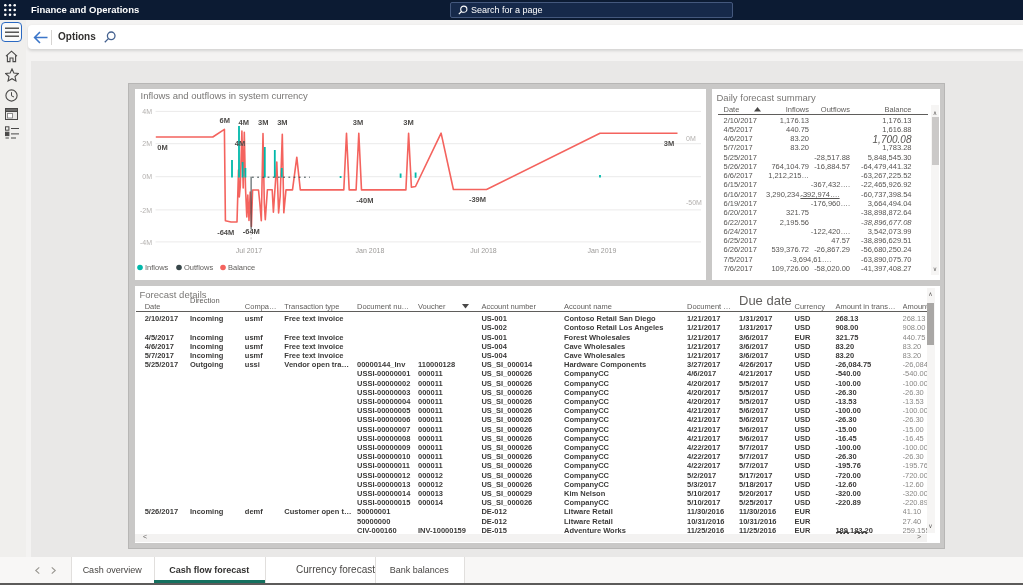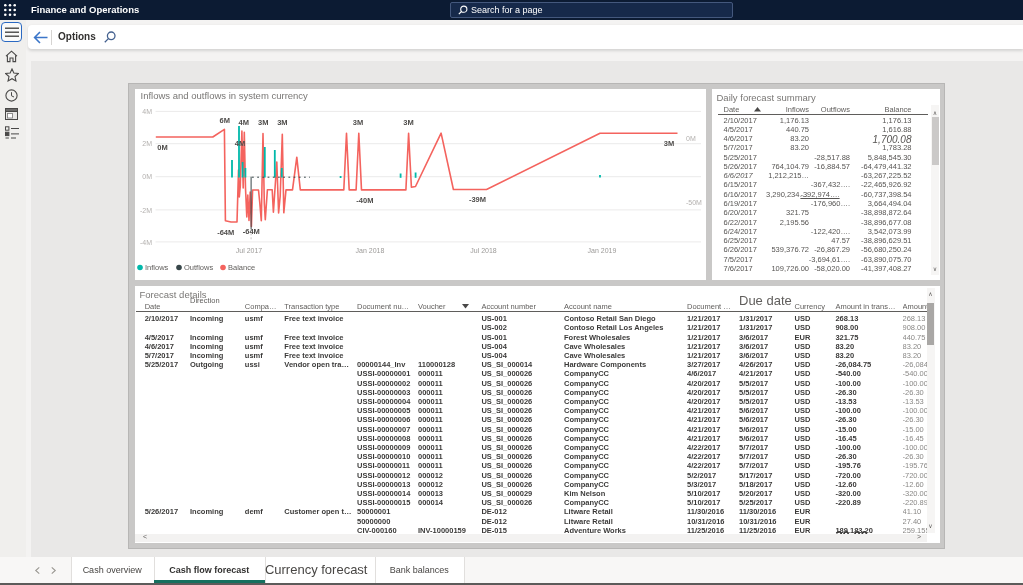--- a/index.html
+++ b/index.html
@@ -157,51 +157,51 @@
 <div class="abs" style="left:723.5px;top:143.4px;font-size:7.5px;color:#565452;">5/7/2017</div>
 <div class="abs" style="left:739px;top:143.4px;width:70px;text-align:right;font-size:7.5px;color:#565452;">83.20</div>
 <div class="abs" style="left:841.5px;top:143.4px;width:70px;text-align:right;font-size:7.5px;color:#565452;">1,783.28</div>
 <div class="abs" style="left:723.5px;top:152.6px;font-size:7.5px;color:#565452;">5/25/2017</div>
 <div class="abs" style="left:790px;top:152.6px;width:60px;text-align:right;font-size:7.5px;color:#565452;">-28,517.88</div>
 <div class="abs" style="left:841.5px;top:152.6px;width:70px;text-align:right;font-size:7.5px;color:#565452;">5,848,545.30</div>
 <div class="abs" style="left:723.5px;top:161.9px;font-size:7.5px;color:#565452;">5/26/2017</div>
 <div class="abs" style="left:739px;top:161.9px;width:70px;text-align:right;font-size:7.5px;color:#565452;">764,104.79</div>
 <div class="abs" style="left:790px;top:161.9px;width:60px;text-align:right;font-size:7.5px;color:#565452;">-16,884.57</div>
 <div class="abs" style="left:841.5px;top:161.9px;width:70px;text-align:right;font-size:7.5px;color:#565452;">-64,479,441.32</div>
-<div class="abs" style="left:723.5px;top:171.2px;font-size:7.5px;color:#565452;font-style:italic;">6/6/2017</div>
+<div class="abs" style="left:723.5px;top:171.2px;font-size:7.5px;color:#565452;">6/6/2017</div>
 <div class="abs" style="left:739px;top:171.2px;width:70px;text-align:right;font-size:7.5px;color:#565452;">1,212,215…</div>
 <div class="abs" style="left:841.5px;top:171.2px;width:70px;text-align:right;font-size:7.5px;color:#565452;">-63,267,225.52</div>
 <div class="abs" style="left:723.5px;top:180.4px;font-size:7.5px;color:#565452;">6/15/2017</div>
 <div class="abs" style="left:790px;top:180.4px;width:60px;text-align:right;font-size:7.5px;color:#565452;">-367,432….</div>
 <div class="abs" style="left:841.5px;top:180.4px;width:70px;text-align:right;font-size:7.5px;color:#565452;">-22,465,926.92</div>
 <div class="abs" style="left:723.5px;top:189.7px;font-size:7.5px;color:#565452;">6/16/2017</div>
 <div class="abs" style="left:739px;top:189.7px;width:70px;text-align:right;font-size:7.5px;color:#565452;">3,290,234….</div>
 <div class="abs" style="left:790px;top:189.7px;width:60px;text-align:center;font-size:7.5px;color:#565452;text-decoration:underline;">-392,974….</div>
 <div class="abs" style="left:841.5px;top:189.7px;width:70px;text-align:right;font-size:7.5px;color:#565452;">-60,737,398.54</div>
 <div class="abs" style="left:723.5px;top:198.9px;font-size:7.5px;color:#565452;">6/19/2017</div>
 <div class="abs" style="left:790px;top:198.9px;width:60px;text-align:right;font-size:7.5px;color:#565452;">-176,960….</div>
 <div class="abs" style="left:841.5px;top:198.9px;width:70px;text-align:right;font-size:7.5px;color:#565452;">3,664,494.04</div>
 <div class="abs" style="left:723.5px;top:208.2px;font-size:7.5px;color:#565452;">6/20/2017</div>
 <div class="abs" style="left:739px;top:208.2px;width:70px;text-align:right;font-size:7.5px;color:#565452;">321.75</div>
 <div class="abs" style="left:841.5px;top:208.2px;width:70px;text-align:right;font-size:7.5px;color:#565452;">-38,898,872.64</div>
 <div class="abs" style="left:723.5px;top:217.5px;font-size:7.5px;color:#565452;">6/22/2017</div>
 <div class="abs" style="left:739px;top:217.5px;width:70px;text-align:right;font-size:7.5px;color:#565452;">2,195.56</div>
-<div class="abs" style="left:841.5px;top:217.5px;width:70px;text-align:right;font-size:7.5px;color:#565452;">-38,896,677.08</div>
+<div class="abs" style="left:841.5px;top:217.5px;width:70px;text-align:right;font-size:7.5px;color:#565452;font-style:italic;">-38,896,677.08</div>
 <div class="abs" style="left:723.5px;top:226.7px;font-size:7.5px;color:#565452;">6/24/2017</div>
 <div class="abs" style="left:790px;top:226.7px;width:60px;text-align:right;font-size:7.5px;color:#565452;">-122,420….</div>
 <div class="abs" style="left:841.5px;top:226.7px;width:70px;text-align:right;font-size:7.5px;color:#565452;">3,542,073.99</div>
 <div class="abs" style="left:723.5px;top:236.0px;font-size:7.5px;color:#565452;">6/25/2017</div>
 <div class="abs" style="left:780px;top:236.0px;width:70px;text-align:right;font-size:7.5px;color:#565452;">47.57</div>
 <div class="abs" style="left:841.5px;top:236.0px;width:70px;text-align:right;font-size:7.5px;color:#565452;">-38,896,629.51</div>
 <div class="abs" style="left:723.5px;top:245.2px;font-size:7.5px;color:#565452;">6/26/2017</div>
 <div class="abs" style="left:739px;top:245.2px;width:70px;text-align:right;font-size:7.5px;color:#565452;">539,376.72</div>
 <div class="abs" style="left:790px;top:245.2px;width:60px;text-align:right;font-size:7.5px;color:#565452;">-26,867.29</div>
 <div class="abs" style="left:841.5px;top:245.2px;width:70px;text-align:right;font-size:7.5px;color:#565452;">-56,680,250.24</div>
 <div class="abs" style="left:723.5px;top:254.5px;font-size:7.5px;color:#565452;">7/5/2017</div>
-<div class="abs" style="left:790px;top:254.5px;width:60px;text-align:right;font-size:7.5px;color:#565452;">-3,694,61….</div>
+<div class="abs" style="left:790px;top:254.5px;width:60px;text-align:left;font-size:7.5px;color:#565452;">-3,694,61….</div>
 <div class="abs" style="left:841.5px;top:254.5px;width:70px;text-align:right;font-size:7.5px;color:#565452;">-63,890,075.70</div>
 <div class="abs" style="left:723.5px;top:263.8px;font-size:7.5px;color:#565452;">7/6/2017</div>
 <div class="abs" style="left:739px;top:263.8px;width:70px;text-align:right;font-size:7.5px;color:#565452;">109,726.00</div>
 <div class="abs" style="left:790px;top:263.8px;width:60px;text-align:right;font-size:7.5px;color:#565452;">-58,020.00</div>
 <div class="abs" style="left:841.5px;top:263.8px;width:70px;text-align:right;font-size:7.5px;color:#565452;">-41,397,408.27</div>
 <div class="abs" style="left:931px;top:105px;width:8px;height:170px;background:#f6f5f4;"></div>
 <div class="abs" style="left:931.5px;top:117px;width:7px;height:48px;background:#cbc9c8;"></div>
 <div class="abs" style="left:931px;top:109px;width:8px;text-align:center;font-size:6px;color:#605e5c;">∧</div>
 <div class="abs" style="left:931px;top:265px;width:8px;text-align:center;font-size:6px;color:#605e5c;">∨</div>
 <div class="abs" style="left:139.5px;top:288.5px;font-size:9.5px;color:#797775;">Forecast details</div>
@@ -459,21 +459,21 @@
 <div class="abs" style="left:917px;top:533px;width:10px;font-size:7px;color:#605e5c;">&gt;</div>
 <div class="abs" style="left:0;top:556.5px;width:1023px;height:26.5px;background:#f8f7f6;"></div>
 <div class="abs" style="left:70.5px;top:556.5px;width:393.5px;height:26.5px;background:#ffffff;"></div>
 <div class="abs" style="left:70.5px;top:557px;width:1px;height:26px;background:#e1dfdd;"></div>
 <div class="abs" style="left:153.8px;top:557px;width:1px;height:26px;background:#e1dfdd;"></div>
 <div class="abs" style="left:264.9px;top:557px;width:1px;height:26px;background:#e1dfdd;"></div>
 <div class="abs" style="left:375px;top:557px;width:1px;height:26px;background:#e1dfdd;"></div>
 <div class="abs" style="left:463.7px;top:557px;width:1px;height:26px;background:#e1dfdd;"></div>
 <div class="abs" style="left:70.5px;top:556.5px;width:83.3px;height:26.5px;line-height:26.5px;text-align:center;font-size:9px;color:#484644;">Cash overview</div>
 <div class="abs" style="left:153.8px;top:556.5px;width:111.1px;height:26.5px;line-height:26.5px;text-align:center;font-size:9px;font-weight:bold;color:#323130;">Cash flow forecast</div>
-<div class="abs" style="left:264.9px;top:556.5px;width:110.1px;height:26.5px;line-height:26.5px;text-align:left;font-size:13px;color:#484644;">Currency forecast</div>
+<div class="abs" style="left:264.9px;top:556.5px;width:110.1px;height:26.5px;line-height:26.5px;text-align:right;font-size:10px;color:#484644;">Currency forecast</div>
 <div class="abs" style="left:375px;top:556.5px;width:88.7px;height:26.5px;line-height:26.5px;text-align:center;font-size:9px;color:#484644;">Bank balances</div>
 <div class="abs" style="left:153.8px;top:580.2px;width:111.1px;height:2.8px;background:#15705f;"></div>
 <svg class="abs" style="left:34px;top:566.5px;" width="7" height="7" viewBox="0 0 8 8">
     <path d="M6 0.5 L2 4 L6 7.5" fill="none" stroke="#97958f" stroke-width="1.2"></path>
   </svg>
 <svg class="abs" style="left:50px;top:566.5px;" width="7" height="7" viewBox="0 0 8 8">
     <path d="M2 0.5 L6 4 L2 7.5" fill="none" stroke="#97958f" stroke-width="1.2"></path>
   </svg>
 <div class="abs" style="left:0;top:583px;width:1023px;height:2px;background:#5c5b5a;"></div>
 </body></html>

